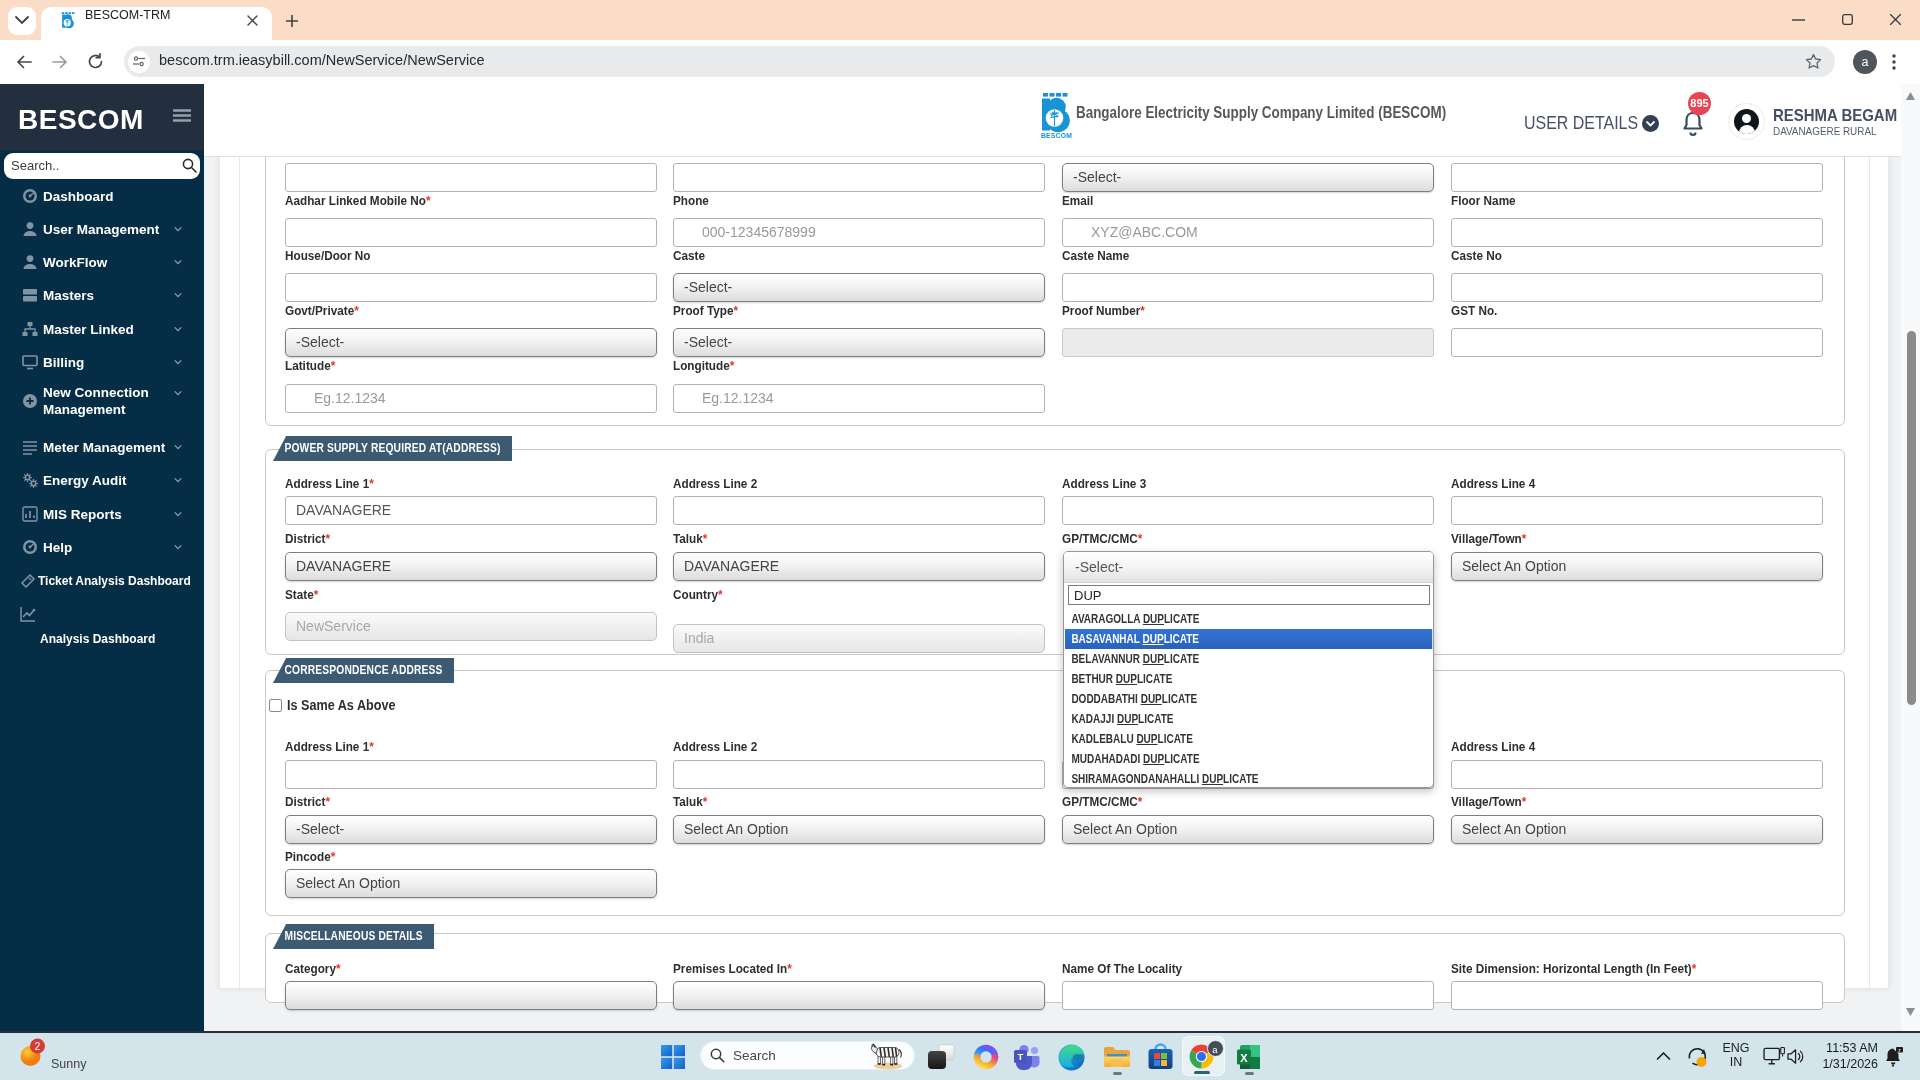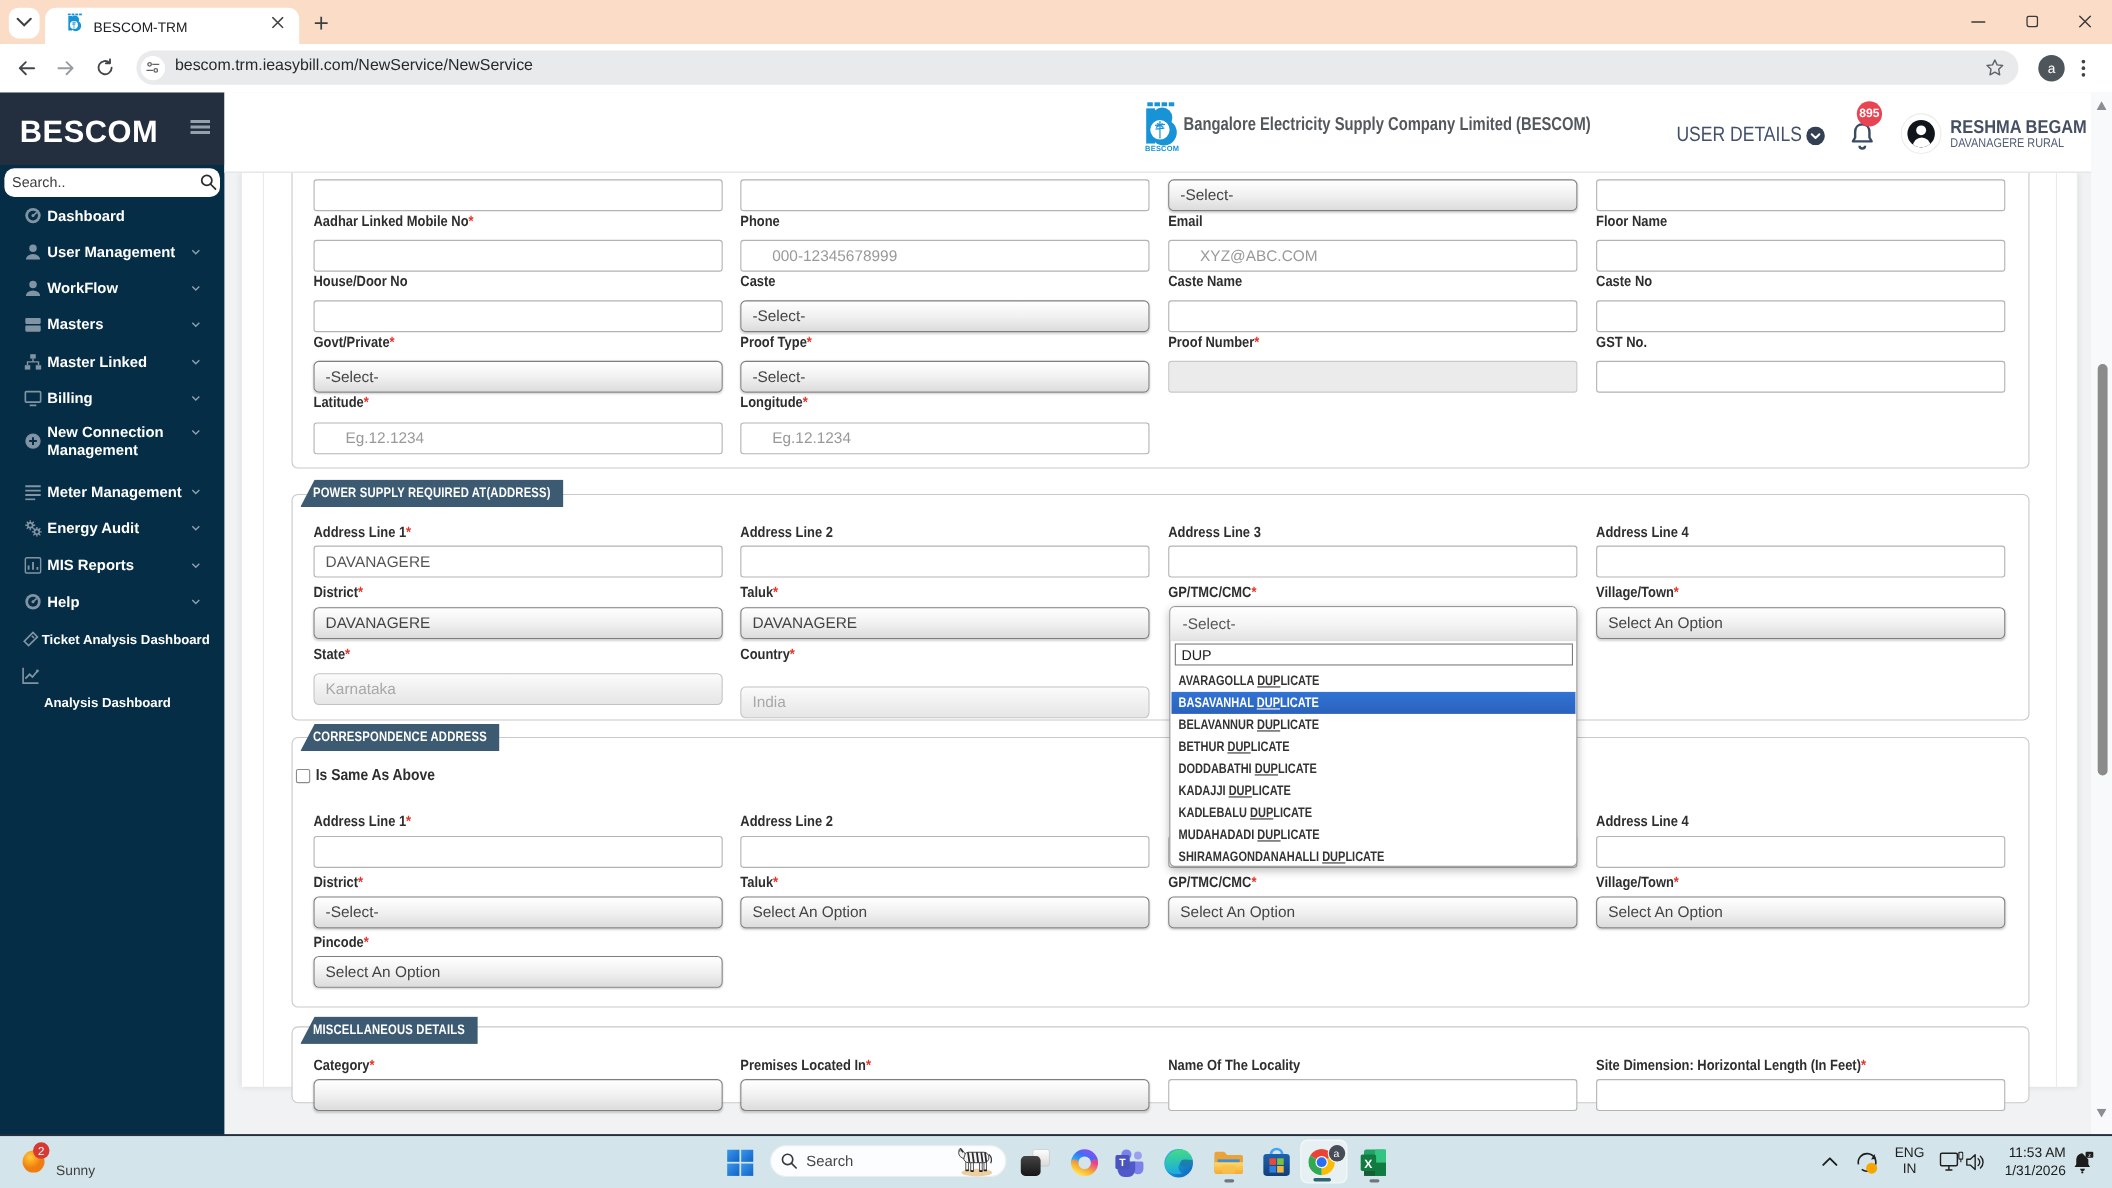--- a/index.html
+++ b/index.html
@@ -68,21 +68,21 @@
         <rect x="9" y="0.5" width="6" height="4"></rect>
         <rect x="17" y="0.5" width="6" height="4"></rect>
         <rect x="25" y="0.5" width="6" height="4"></rect>
     <rect x="2" y="6" width="8" height="31"></rect>
         <circle cx="16" cy="14" r="9"></circle>
         <circle cx="18" cy="27" r="11.5"></circle>
       </g>
     <circle cx="14" cy="25" r="8.5" fill="#fff"></circle>
     <path d="M14 17.5 V32 M10 21 L18 20 M10.5 24 L17.5 23.2" stroke="#1793d6" stroke-width="1.6" fill="none"></path>
   </svg>
-  <div class="abs" style="left:85px;top:18px;font-size:12.5px;color:#202124;">BESCOM-TRM</div>
+  <div class="abs" style="left:85px;top:8px;font-size:12.5px;color:#202124;">BESCOM-TRM</div>
   <svg class="abs" style="left:247px;top:15px" width="11" height="11" viewBox="0 0 11 11">
       <path d="M1 1 L10 10 M10 1 L1 10" stroke="#44474a" stroke-width="1.4" stroke-linecap="round"></path>
     </svg>
   <svg class="abs" style="left:286px;top:15px" width="12" height="12" viewBox="0 0 12 12">
       <path d="M6 0 V12 M0 6 H12" stroke="#3c4043" stroke-width="1.6"></path>
     </svg>
 
   <svg class="abs" style="left:1792px;top:19px" width="13" height="2" viewBox="0 0 13 2">
       <path d="M0 1 H13" stroke="#3a3a3a" stroke-width="1.4"></path>
     </svg>
@@ -317,21 +317,21 @@
       <div class="fld inp" style="left:1451px;top:412px"></div>
       <div class="lbl" style="left:285px;top:447px">District<b>*</b></div>
       <div class="lbl" style="left:673px;top:447px">Taluk<b>*</b></div>
       <div class="lbl" style="left:1062px;top:447px">GP/TMC/CMC<b>*</b></div>
       <div class="lbl" style="left:1451px;top:447px">Village/Town<b>*</b></div>
       <div class="fld sel" style="left:285px;top:468px">DAVANAGERE</div>
       <div class="fld sel" style="left:673px;top:468px">DAVANAGERE</div>
       <div class="fld sel" style="left:1451px;top:468px">Select An Option</div>
       <div class="lbl" style="left:285px;top:503px">State<b>*</b></div>
       <div class="lbl" style="left:673px;top:503px">Country<b>*</b></div>
-      <div class="fld sel dis" style="left:285px;top:528px">Karnataka</div>
+      <div class="fld sel dis" style="left:285px;top:528px">NewService</div>
       <div class="fld sel dis" style="left:673px;top:540px">India</div>
 
       <div class="panel" style="left:265px;top:586px;width:1580px;height:246px"></div>
       <div class="chip" style="left:273px;top:574px">CORRESPONDENCE ADDRESS</div>
       <div class="abs" style="left:269px;top:615px;width:13px;height:13px;background:#fff;border:1px solid #8a8a8a;border-radius:2px;"></div>
       <div class="lbl" style="left:287px;top:613px;font-size:14.5px;">Is Same As Above</div>
       <div class="lbl" style="left:285px;top:655px">Address Line 1<b>*</b></div>
       <div class="lbl" style="left:673px;top:655px">Address Line 2</div>
       <div class="lbl" style="left:1451px;top:655px">Address Line 4</div>
       <div class="fld inp" style="left:285px;top:676px"></div>

